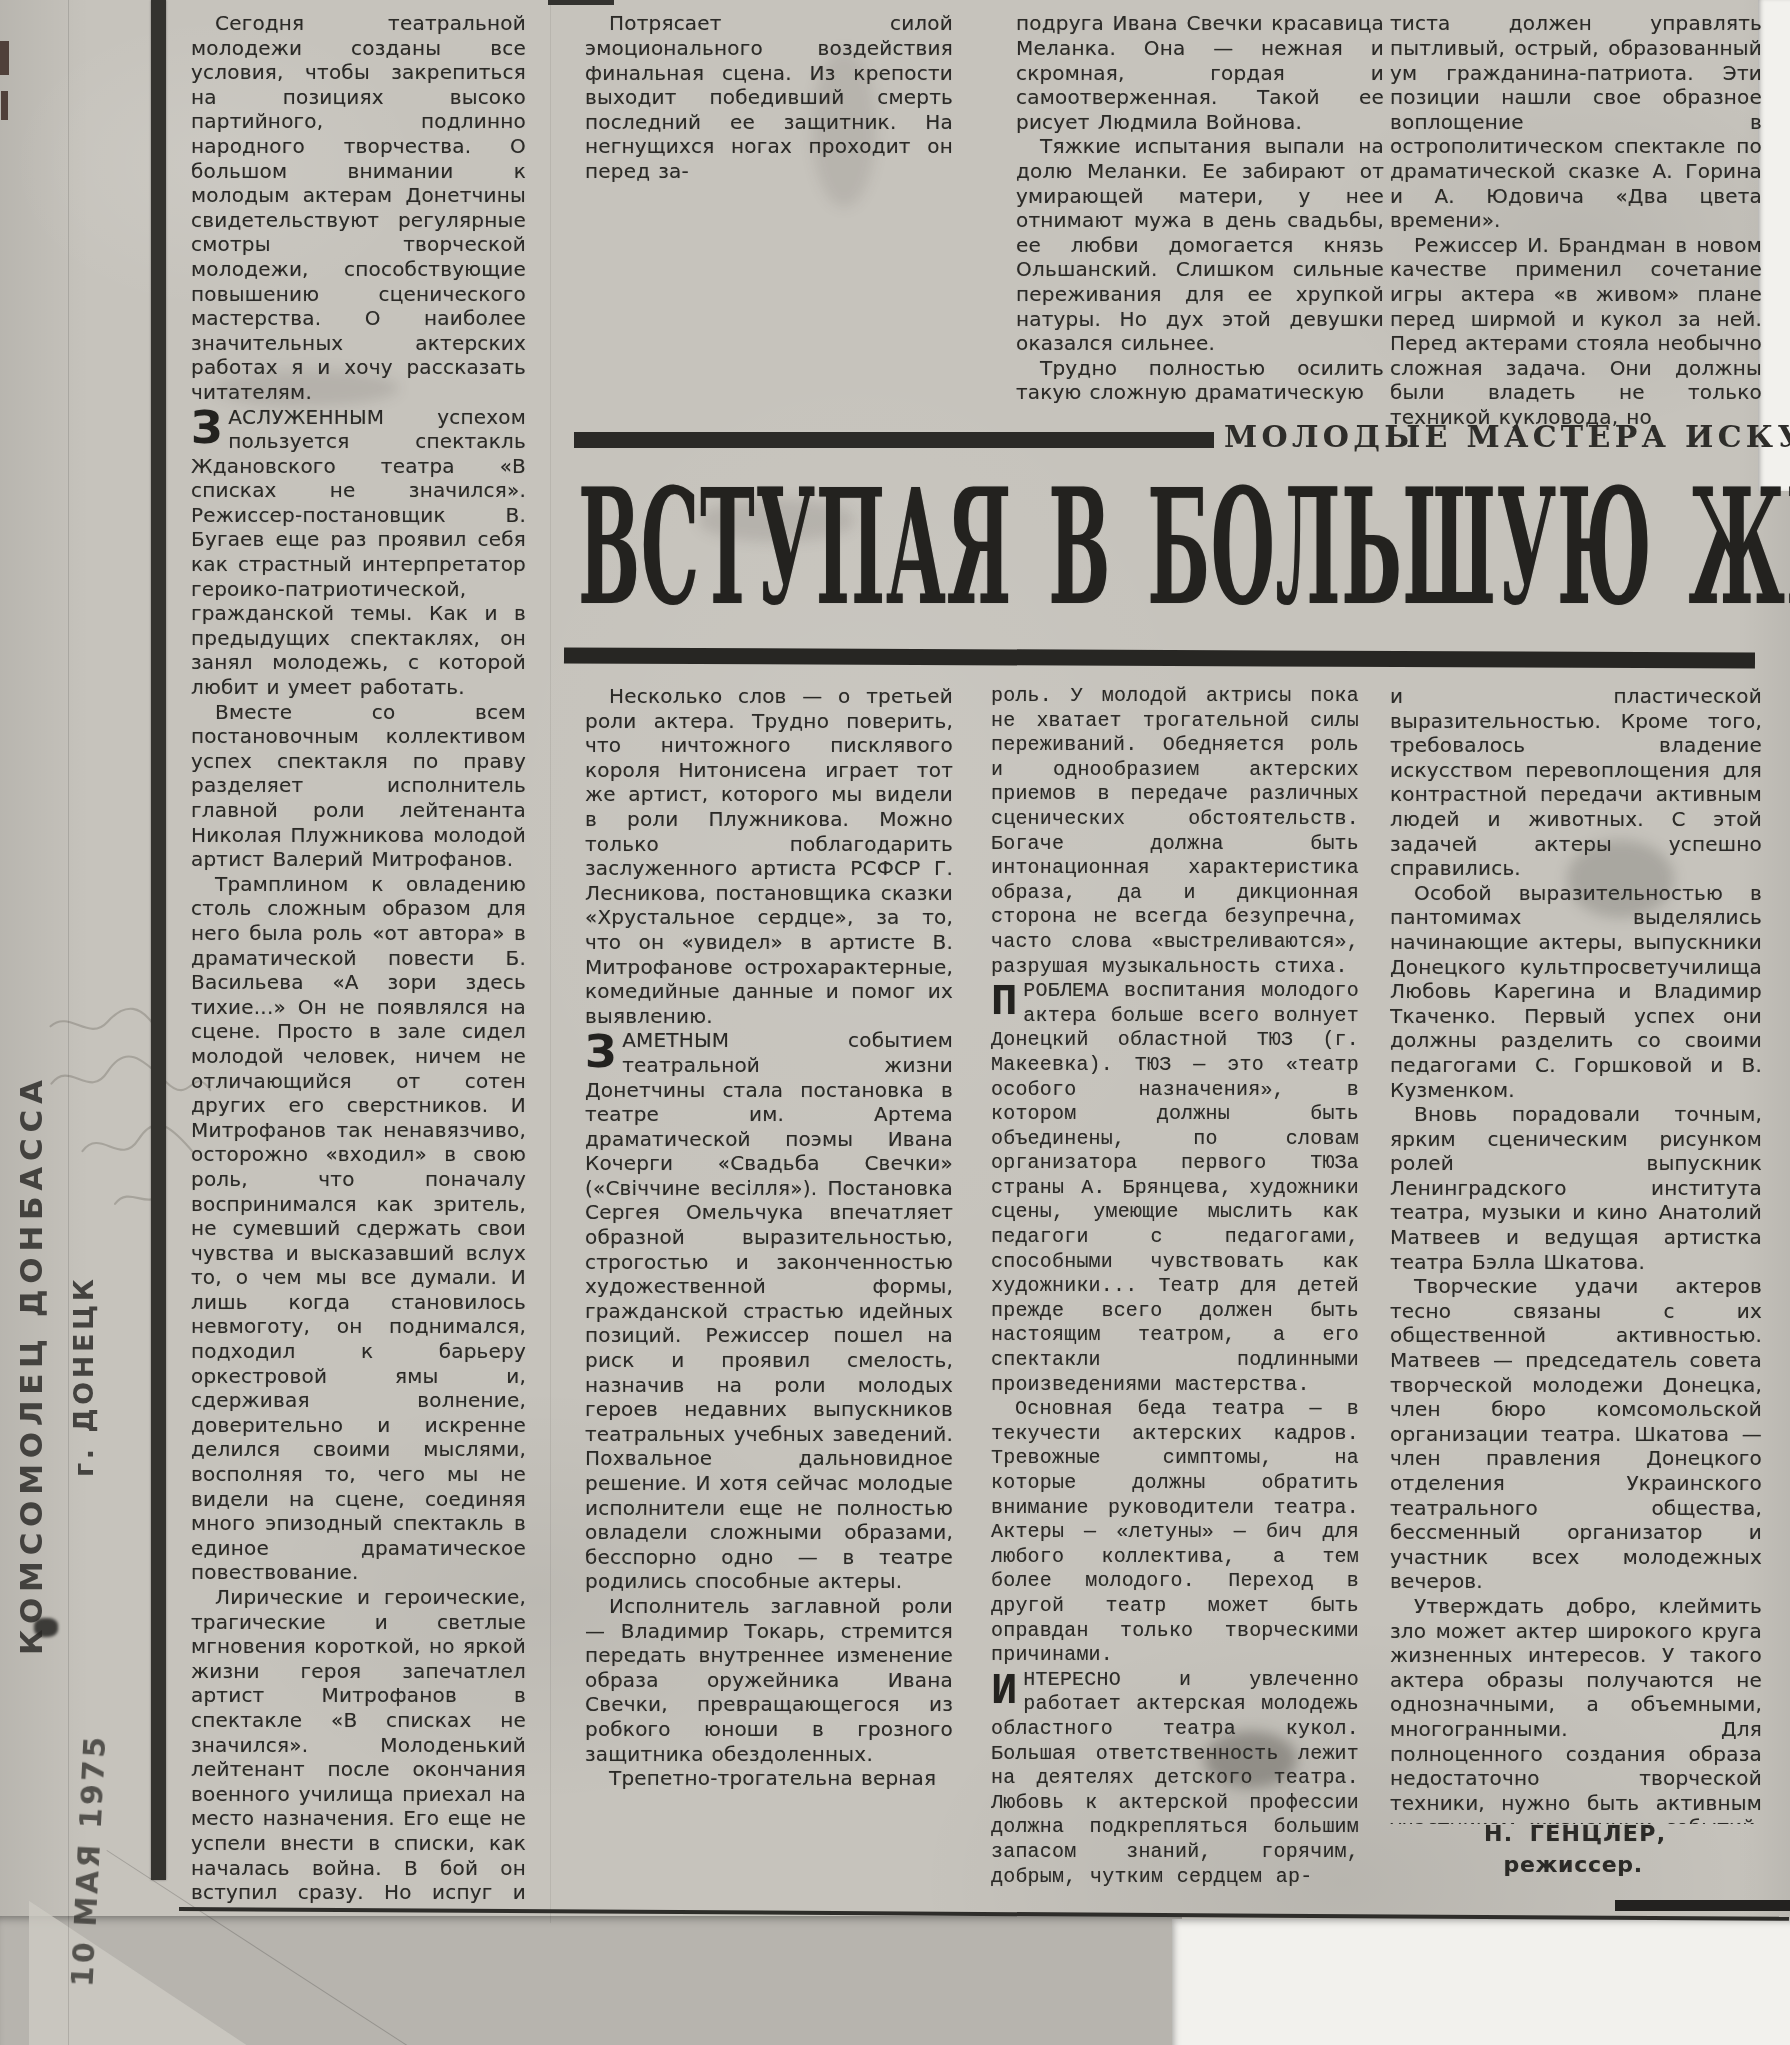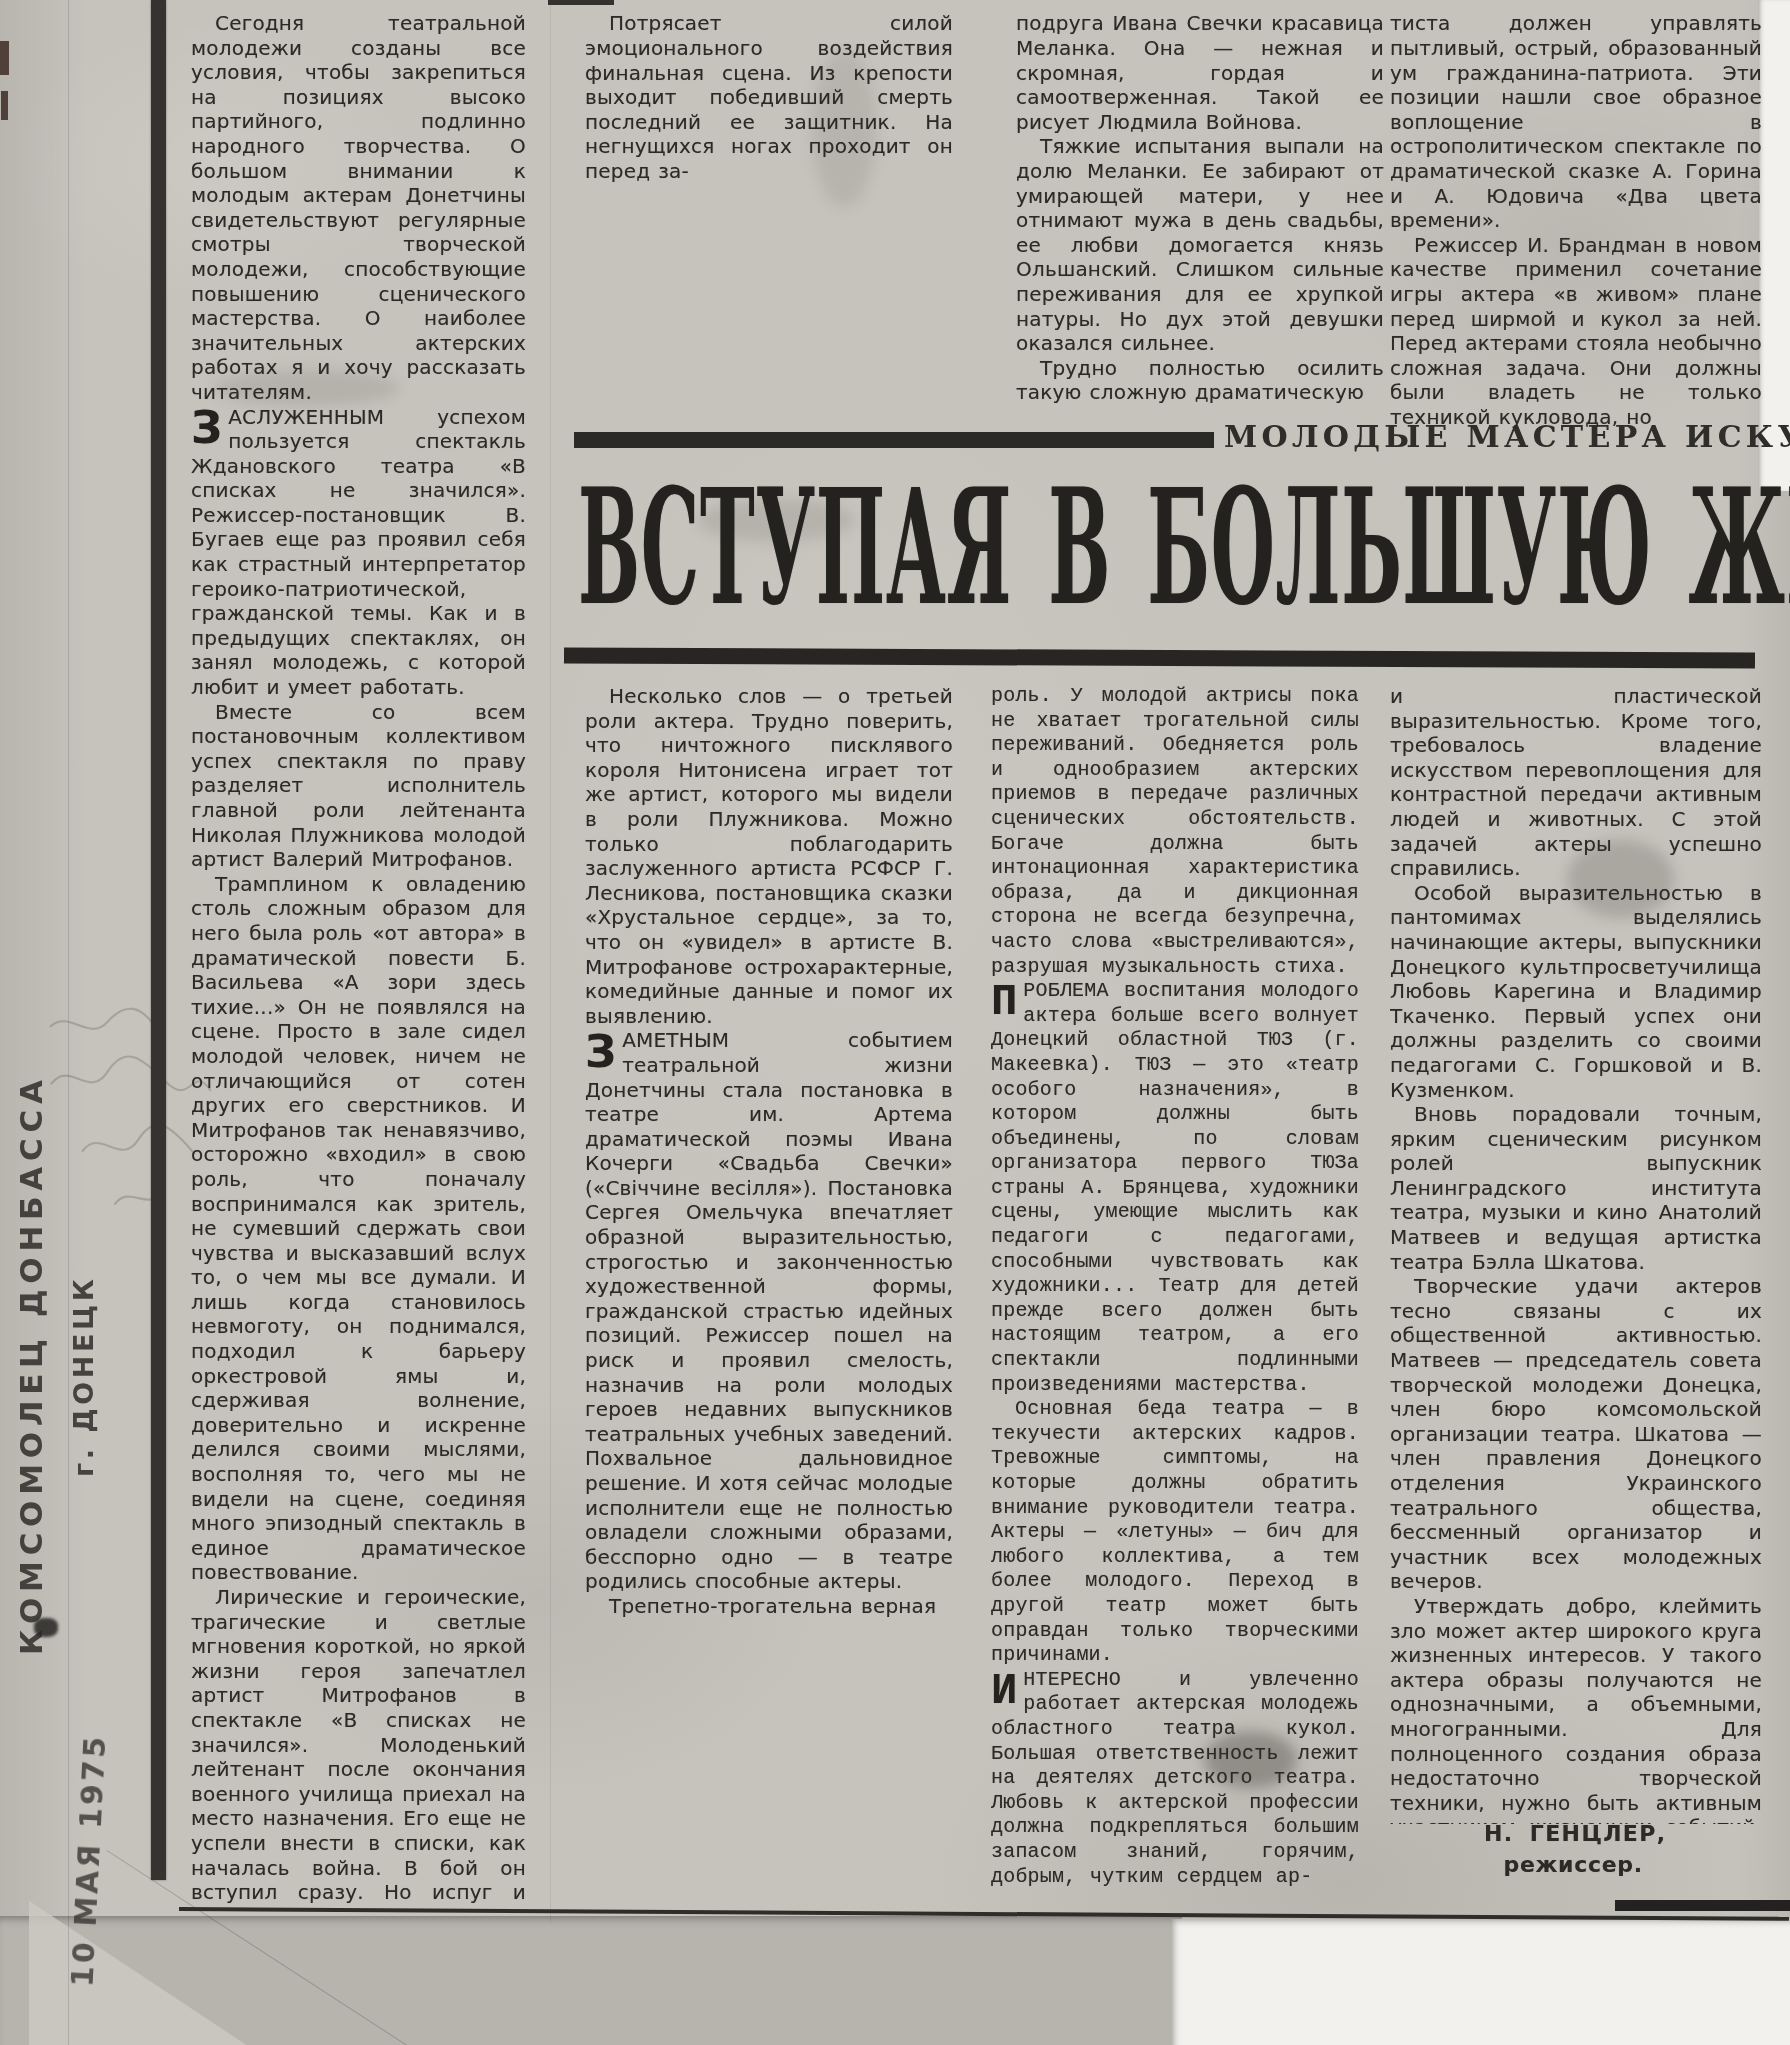--- a/index.html
+++ b/index.html
@@ -167,20 +167,21 @@
     <p class="para">Тяжкие испытания выпали на долю Меланки. Ее забирают от умирающей матери, у нее отнимают мужа в день свадьбы, ее любви домогается князь Ольшанский. Слишком сильные переживания для ее хрупкой натуры. Но дух этой девушки оказался сильнее.</p>
     <p class="para">Трудно полностью осилить такую сложную драматическую</p>
   </div>
 <div class="col c4t">
     <p class="para cont">тиста должен управлять пытливый, острый, образованный ум гражданина-патриота. Эти позиции нашли свое образное воплощение в острополитическом спектакле по драматической сказке А. Горина и А. Юдовича «Два цвета времени».</p>
     <p class="para">Режиссер И. Брандман в новом качестве применил сочетание игры актера «в живом» плане перед ширмой и кукол за ней. Перед актерами стояла необычно сложная задача. Они должны были владеть не только техникой кукловода, но</p>
   </div>
 <div class="col c2b">
     <p class="para">Несколько слов — о третьей роли актера. Трудно поверить, что ничтожного писклявого короля Нитонисена играет тот же артист, которого мы видели в роли Плужникова. Можно только поблагодарить заслуженного артиста РСФСР Г. Лесникова, постановщика сказки «Хрустальное сердце», за то, что он «увидел» в артисте В. Митрофанове острохарактерные, комедийные данные и помог их выявлению.</p>
     <p class="para hasdrop"><span class="drop">З</span>АМЕТНЫМ событием театральной жизни Донетчины стала постановка в театре им. Артема драматической поэмы Ивана Кочерги «Свадьба Свечки» («Свіччине весілля»). Постановка Сергея Омельчука впечатляет образной выразительностью, строгостью и законченностью художественной формы, гражданской страстью идейных позиций. Режиссер пошел на риск и проявил смелость, назначив на роли молодых героев недавних выпускников театральных учебных заведений. Похвальное дальновидное решение. И хотя сейчас молодые исполнители еще не полностью овладели сложными образами, бесспорно одно — в театре родились способные актеры.</p>
+    <p class="para">Исполнитель заглавной роли — Владимир Токарь, стремится передать внутреннее изменение образа оружейника Ивана Свечки, превращающегося из робкого юноши в грозного защитника обездоленных.</p>
     <p class="para">Трепетно-трогательна верная</p>
   </div>
 <div class="col c3b">
     <p class="para cont">роль. У молодой актрисы пока не хватает трогательной силы переживаний. Обедняется роль и однообразием актерских приемов в передаче различных сценических обстоятельств. Богаче должна быть интонационная характеристика образа, да и дикционная сторона не всегда безупречна, часто слова «выстреливаются», разрушая музыкальность стиха.</p>
     <p class="para hasdrop"><span class="drop">П</span>РОБЛЕМА воспитания молодого актера больше всего волнует Донецкий областной ТЮЗ (г. Макеевка). ТЮЗ — это «театр особого назначения», в котором должны быть объединены, по словам организатора первого ТЮЗа страны А. Брянцева, художники сцены, умеющие мыслить как педагоги с педагогами, способными чувствовать как художники... Театр для детей прежде всего должен быть настоящим театром, а его спектакли подлинными произведениями мастерства.</p>
     <p class="para">Основная беда театра — в текучести актерских кадров. Тревожные симптомы, на которые должны обратить внимание руководители театра. Актеры — «летуны» — бич для любого коллектива, а тем более молодого. Переход в другой театр может быть оправдан только творческими причинами.</p>
     <p class="para hasdrop"><span class="drop">И</span>НТЕРЕСНО и увлеченно работает актерская молодежь областного театра кукол. Большая ответственность лежит на деятелях детского театра. Любовь к актерской профессии должна подкрепляться большим запасом знаний, горячим, добрым, чутким сердцем ар-</p>
   </div>
 <div class="col c4b">
     <p class="para cont">и пластической выразительностью. Кроме того, требовалось владение искусством перевоплощения для контрастной передачи активным людей и животных. С этой задачей актеры успешно справились.</p>

